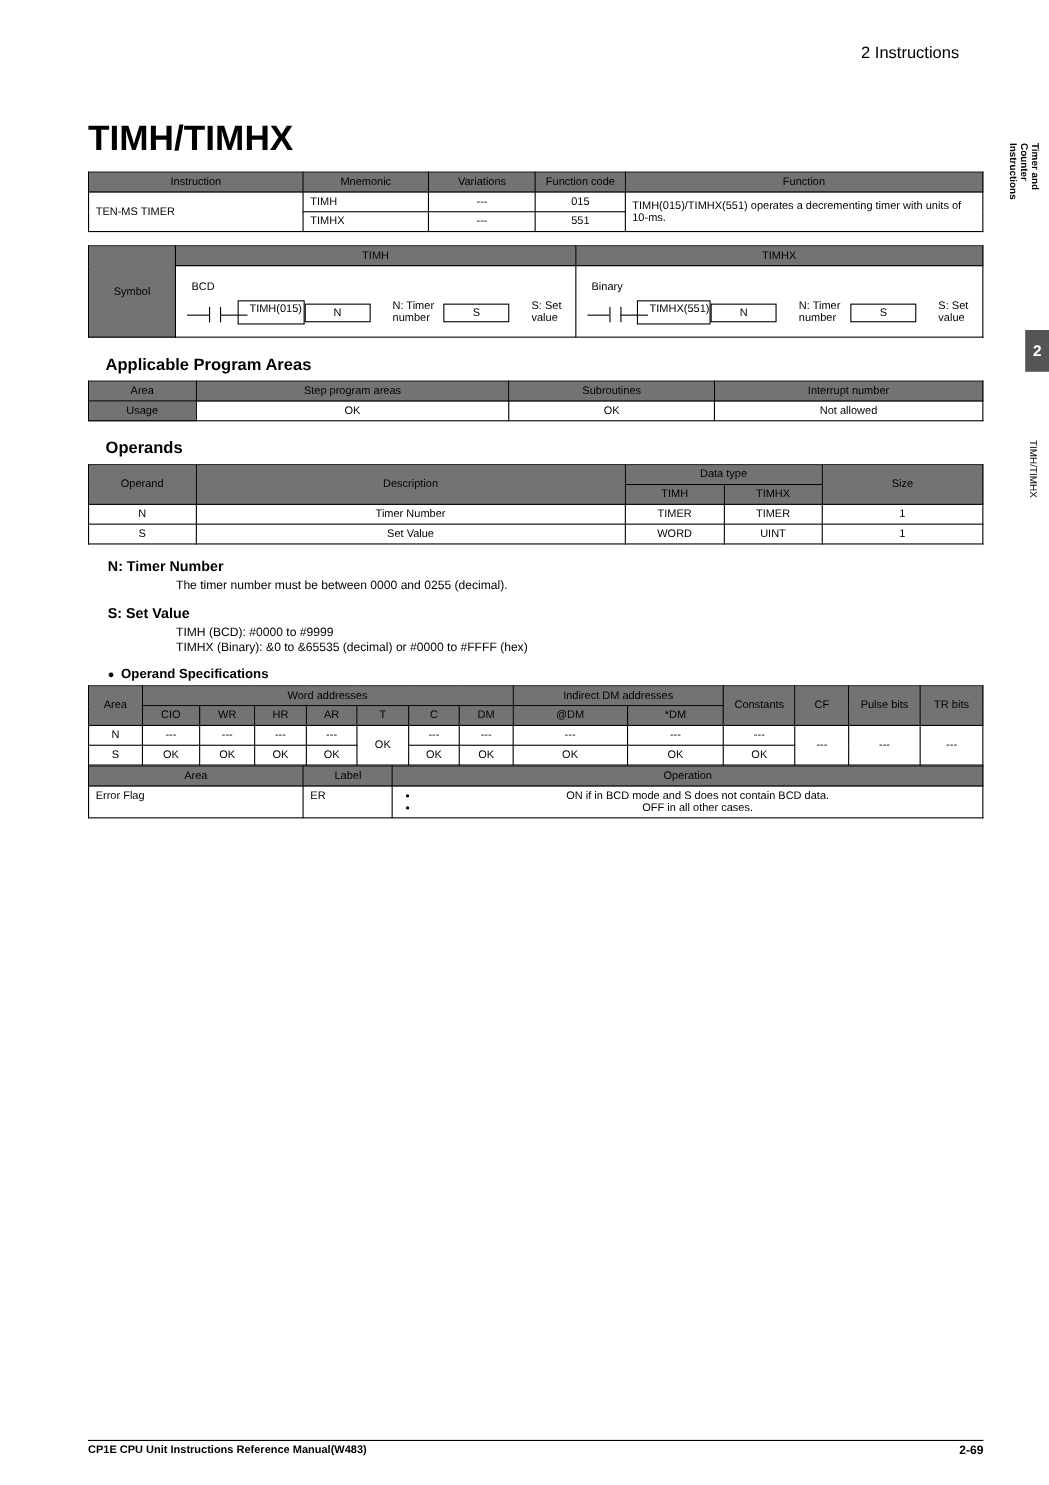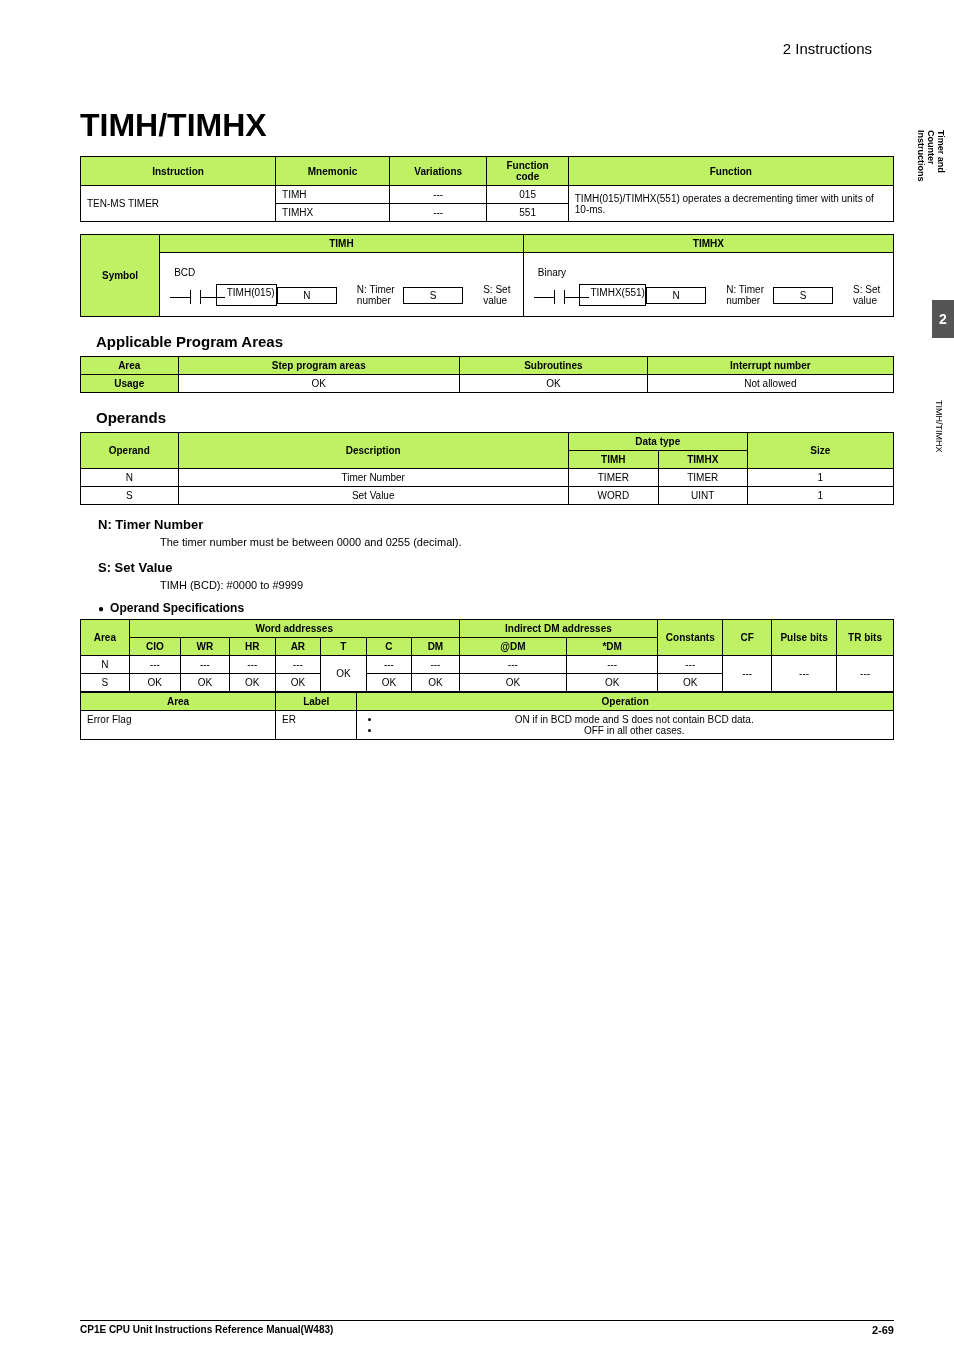--- a/index.html
+++ b/index.html
@@ -63,22 +63,22 @@
     width: 100%;
   }
   td, th {
     border: 1px solid #000;
     padding: 3px 6px;
     font-size: 10px;
     text-align: center;
     vertical-align: middle;
   }
   th, .hdr {
-    background: #bef264;
-    font-weight: bold;
+    background: #737373;
+    font-weight: normal;
   }
   .left {
     text-align: left;
   }
   .symbol-cell {
     padding: 10px;
   }
   .ladder {
     display: inline-block;
     text-align: left;
@@ -140,21 +140,21 @@
     font-weight: bold;
     margin: 10px 0 4px 18px;
   }
   .bullet-head::before {
     content: "●";
     font-size: 10px;
     margin-right: 6px;
   }
   .footer {
     position: absolute;
-    bottom: 14px;
+    bottom: 25px;
     left: 80px;
     right: 60px;
     border-top: 1px solid #000;
     padding-top: 3px;
     display: flex;
     justify-content: space-between;
     font-size: 10px;
   }
   .footer-left { font-weight: bold; }
   .footer-right { font-weight: bold; font-size: 11px;}
@@ -311,20 +311,21 @@
       <td>1</td>
     </tr>
   </tbody>
     </table>
 
   <h3 class="sub">N: Timer Number</h3>
   <p class="body-text">The timer number must be between 0000 and 0255 (decimal).</p>
 
   <h3 class="sub">S: Set Value</h3>
   <p class="body-text">TIMH (BCD): #0000 to #9999</p>
+  <p class="body-text">TIMHX (Binary): &amp;0 to &amp;65535 (decimal) or #0000 to #FFFF (hex)</p>
 
   <div class="bullet-head">Operand Specifications</div>
   <table style="font-size:9px;">
     <tbody>
         <tr>
       <th rowspan="2" style="width:6%">Area</th>
       <th colspan="7">Word addresses</th>
       <th colspan="2">Indirect DM addresses</th>
       <th rowspan="2" style="width:8%">Constants</th>
       <th rowspan="2" style="width:6%">CF</th>

